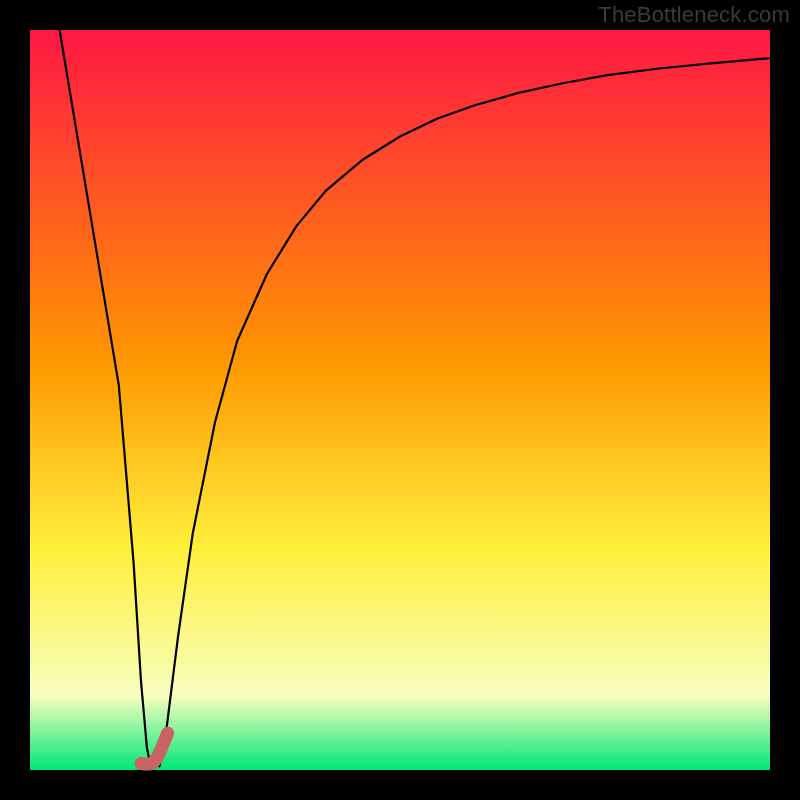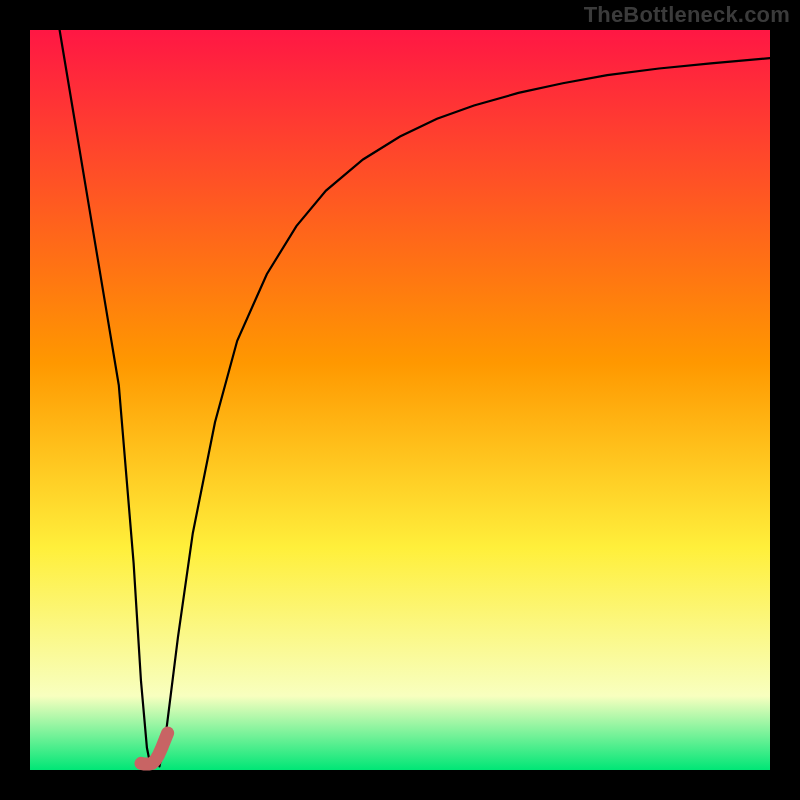--- a/index.html
+++ b/index.html
@@ -15,21 +15,21 @@
     position: relative;
     width: 800px;
     height: 800px;
   }
   .watermark {
     position: absolute;
     top: 2px;
     right: 10px;
     color: #3b3b3b;
     font-size: 22px;
-    font-weight: 700;
+    font-weight: 400;
     letter-spacing: 0.2px;
     z-index: 10;
     user-select: none;
   }
   svg.plot {
     position: absolute;
     left: 0;
     top: 0;
     width: 800px;
     height: 800px;

